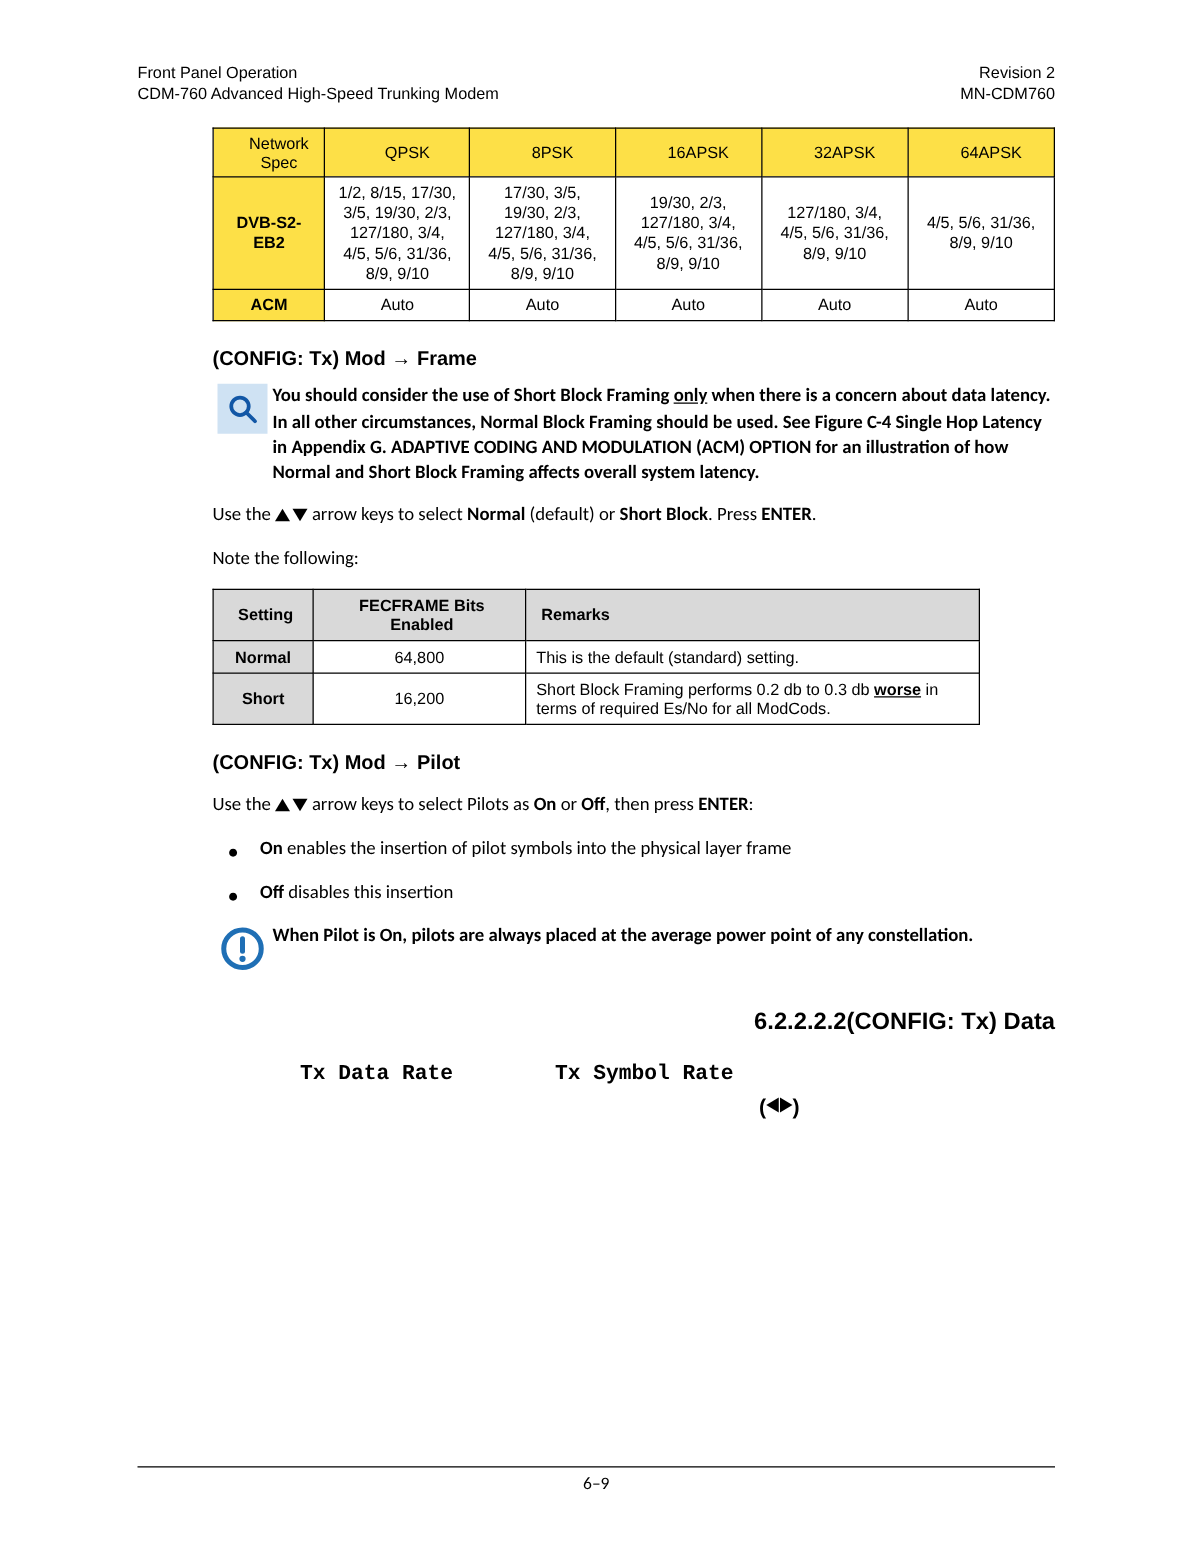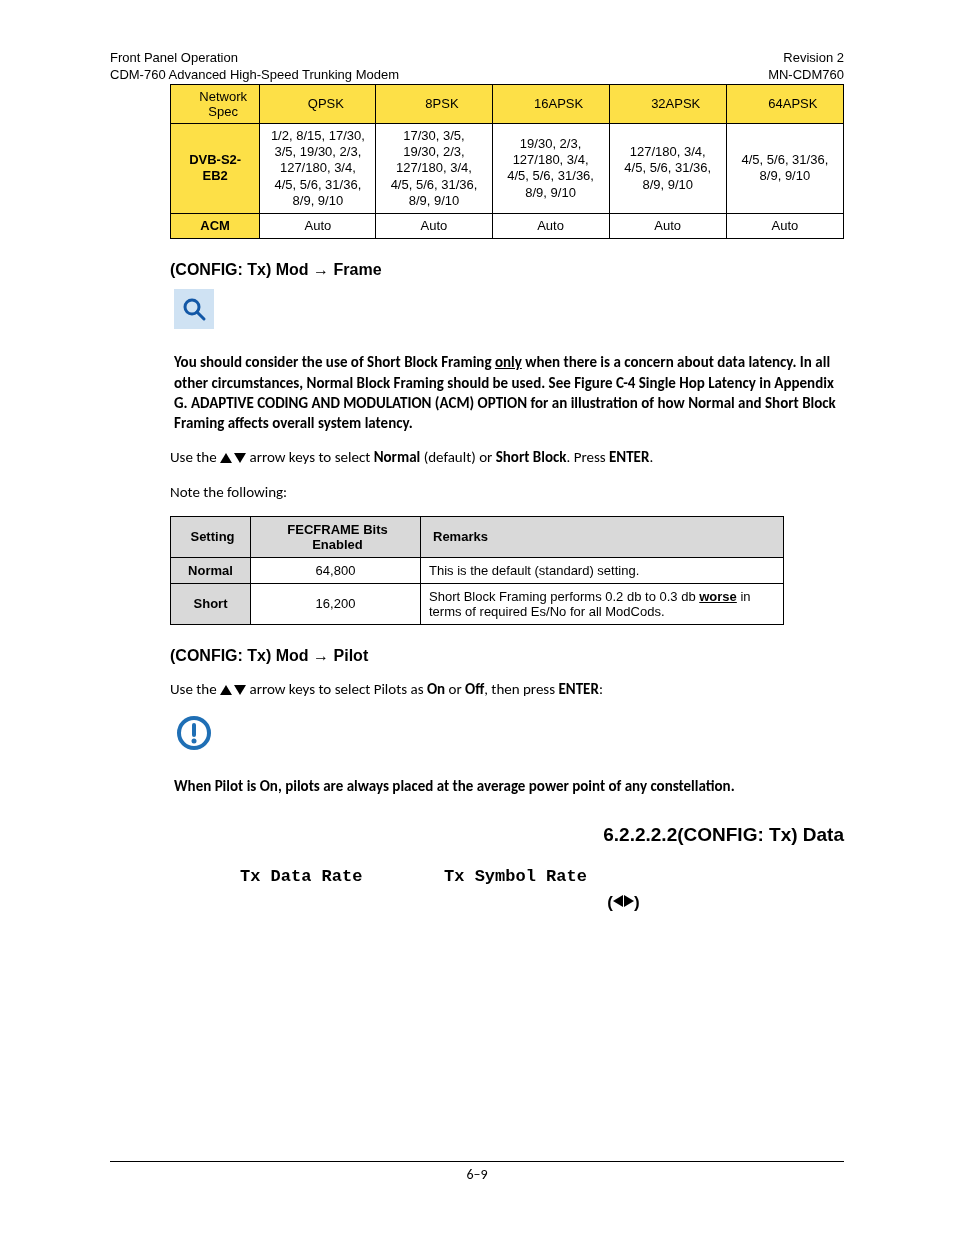--- a/index.html
+++ b/index.html
@@ -16,20 +16,21 @@
     margin: 0 auto;
     padding: 50px 110px 40px 110px;
     position: relative;
   }
   .header-row {
     display: flex;
     justify-content: space-between;
     font-family: Arial, sans-serif;
     font-size: 13px;
     line-height: 1.3;
+    margin-bottom: 18px;
   }
   .header-left, .header-right { }
   .header-right { text-align: right; }
 
   table.modcod {
     border-collapse: collapse;
     margin-left: 60px;
     font-family: Arial, sans-serif;
     font-size: 13px;
   }
@@ -55,22 +56,21 @@
     font-size: 16px;
     font-weight: bold;
     margin: 22px 0 10px 60px;
   }
   .arrow { font-family: Arial, sans-serif; }
 
   .note-block {
     display: flex;
     align-items: flex-start;
     margin: 6px 0 14px 64px;
-    gap: 23px;
-    flex-direction: column;
+    gap: 4px;
   }
   .note-icon {
     width: 40px; height: 40px;
     background: #cfe2f3;
     display: flex; align-items: center; justify-content: center;
     flex: 0 0 40px;
   }
   .note-icon svg { display: block; }
   .note-icon.info {
     background: #fff;
@@ -160,21 +160,21 @@
     font-size: 17px;
     font-weight: bold;
     margin: 0 0 0 130px;
     line-height: 1.5;
     white-space: pre;
   }
   .lr-group { font-family: Arial, sans-serif; }
 
   .footer {
     position: absolute;
-    bottom: 52px;
+    bottom: 40px;
     left: 110px;
     right: 110px;
     border-top: 1px solid #000;
     text-align: center;
     padding-top: 4px;
     font-size: 14px;
     font-family: Calibri, Arial, sans-serif;
   }
   u.word { text-decoration: underline; }
 </style>
@@ -272,20 +272,28 @@
   </table>
 
   <h4 class="cfg">
     <span>(CONFIG: Tx) Mod </span><span class="arrow">→</span><span> Pilot</span>
   </h4>
 
   <p class="body">
     <span>Use the </span><span class="tri-up"></span><span class="tri-down" style="margin-left:2px;"></span><span> arrow keys to select Pilots as </span><b>On</b><span> or </span><b>Off</b><span>, then press </span><b>ENTER</b><span>:</span>
   </p>
 
+  <ul class="bullets">
+    <li>
+      <b>On</b><span> enables the insertion of pilot symbols into the physical layer frame</span>
+    </li>
+    <li>
+      <b>Off</b><span> disables this insertion</span>
+    </li>
+  </ul>
 
   <div class="note-block">
     <div class="note-icon info">
       <svg width="38" height="38" viewBox="0 0 38 38">
         <circle cx="19" cy="19" r="15" fill="none" stroke="#1f6fb5" stroke-width="4"></circle>
         <rect x="17" y="9" width="4" height="14" rx="2" fill="#1f6fb5"></rect>
         <circle cx="19" cy="27" r="2.5" fill="#1f6fb5"></circle>
       </svg>
     </div>
     <div class="note-text">When Pilot is On, pilots are always placed at the average power point of any constellation.</div>

